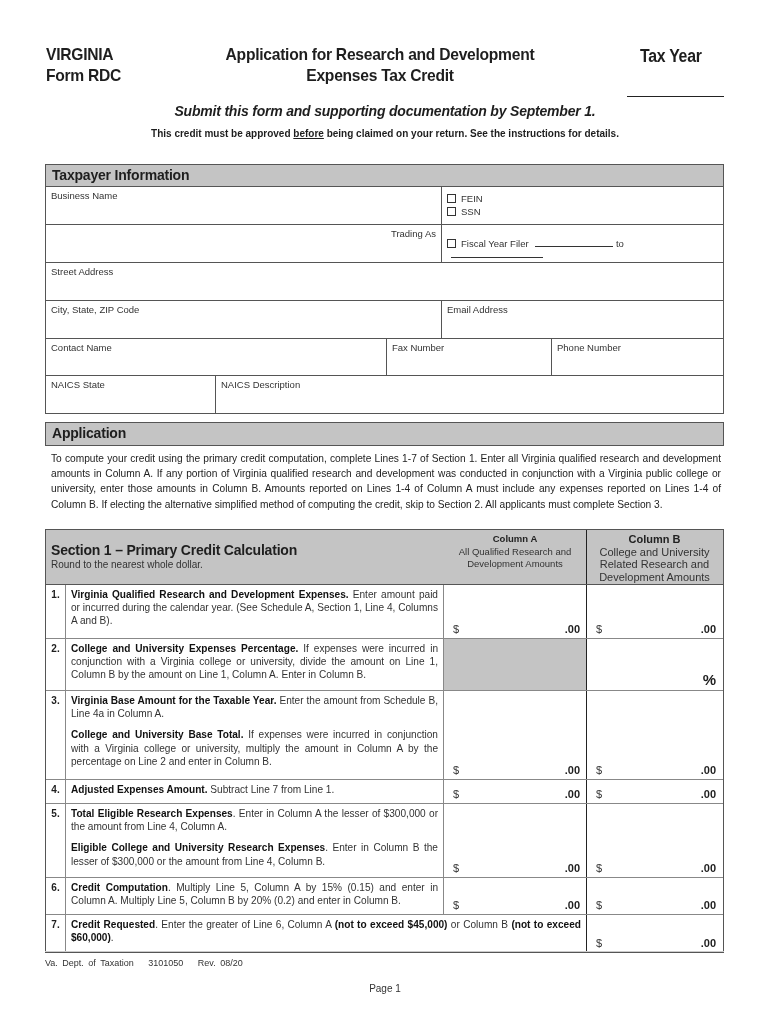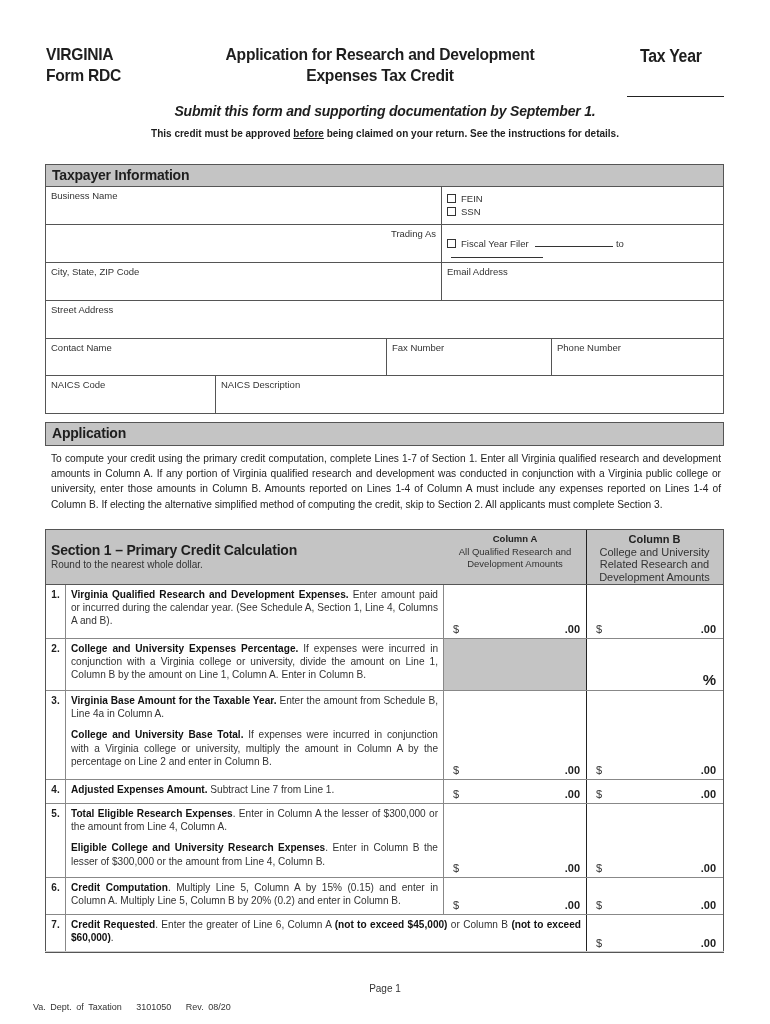--- a/index.html
+++ b/index.html
@@ -44,21 +44,21 @@
   .amt { position: relative; }
   .amtA { width: 142px; }
   .amtB { width: 136px; border-left: 1.5px solid #222; }
   .shaded { background: #c4c4c4; }
   .dollar { position: absolute; left: 9px; bottom: 3px; font-size: 11px; color: #333; }
   .cents { position: absolute; right: 6px; bottom: 3px; font-size: 11px; font-weight: bold; }
   .pct { position: absolute; right: 6px; bottom: 2px; font-size: 15px; font-weight: bold; }
   .wide-desc { width: 520px; }
 
   .footer-line { position: absolute; left: 45px; width: 679px; top: 951px; border-top: 1px solid #ccc; }
-  .footer { position: absolute; left: 33px; top: 958px; font-size: 9px; color: #333; word-spacing: 2px; margin-top: 44px; }
+  .footer { position: absolute; left: 45px; top: 958px; font-size: 9px; color: #333; word-spacing: 2px; }
   .footer span { margin-right: 10px; }
   .page-num { position: absolute; left: 0; width: 770px; top: 983px; text-align: center; font-size: 10px; color: #333; }
 </style>
 </head>
 <body>
 
 <div class="hdr-left">
   <div>VIRGINIA</div>
   <div>Form RDC</div>
 </div>
@@ -85,33 +85,33 @@
   <div class="row" style="height:38px;">
     <div class="cell" style="width:396px;text-align:right;"><span>Trading As</span></div>
     <div class="cell" style="flex:1;padding-top:13px;">
       <span class="chk"></span><span>Fiscal Year Filer</span>
       <span class="blank" style="width:78px;margin-left:4px;"></span>
       <span>to</span>
       <span class="blank" style="width:92px;margin-left:4px;"></span>
     </div>
   </div>
   <div class="row" style="height:38px;">
+    <div class="cell" style="flex:1;"><span>Street Address</span></div>
+  </div>
+  <div class="row" style="height:38px;">
     <div class="cell" style="width:396px;"><span>City, State, ZIP Code</span></div>
     <div class="cell" style="flex:1;"><span>Email Address</span></div>
-  </div>
-  <div class="row" style="height:38px;">
-    <div class="cell" style="flex:1;"><span>Street Address</span></div>
   </div>
   <div class="row" style="height:37px;">
     <div class="cell" style="width:341px;"><span>Contact Name</span></div>
     <div class="cell" style="flex:1;"><span>Fax Number</span></div>
     <div class="cell" style="width:171px;"><span>Phone Number</span></div>
   </div>
   <div class="row" style="height:37px;">
-    <div class="cell" style="width:170px;"><span>NAICS Code</span></div>
+    <div class="cell" style="width:170px;"><span>NAICS State</span></div>
     <div class="cell" style="flex:1;"><span>NAICS Description</span></div>
   </div>
 </div>
 
 <div class="box" style="top:422px;border-bottom:1.5px solid #555;">
   <div class="box-head" style="border-bottom:none;">Application</div>
 </div>
 <div class="instr-text">To compute your credit using the primary credit computation, complete Lines 1-7 of Section 1. Enter all Virginia qualified research and development amounts in Column A. If any portion of Virginia qualified research and development was conducted in conjunction with a Virginia public college or university, enter those amounts in Column B. Amounts reported on Lines 1-4 of Column A must include any expenses reported on Lines 1-4 of Column B. If electing the alternative simplified method of computing the credit, skip to Section 2. All applicants must complete Section 3.</div>
 
 <div class="sec">

